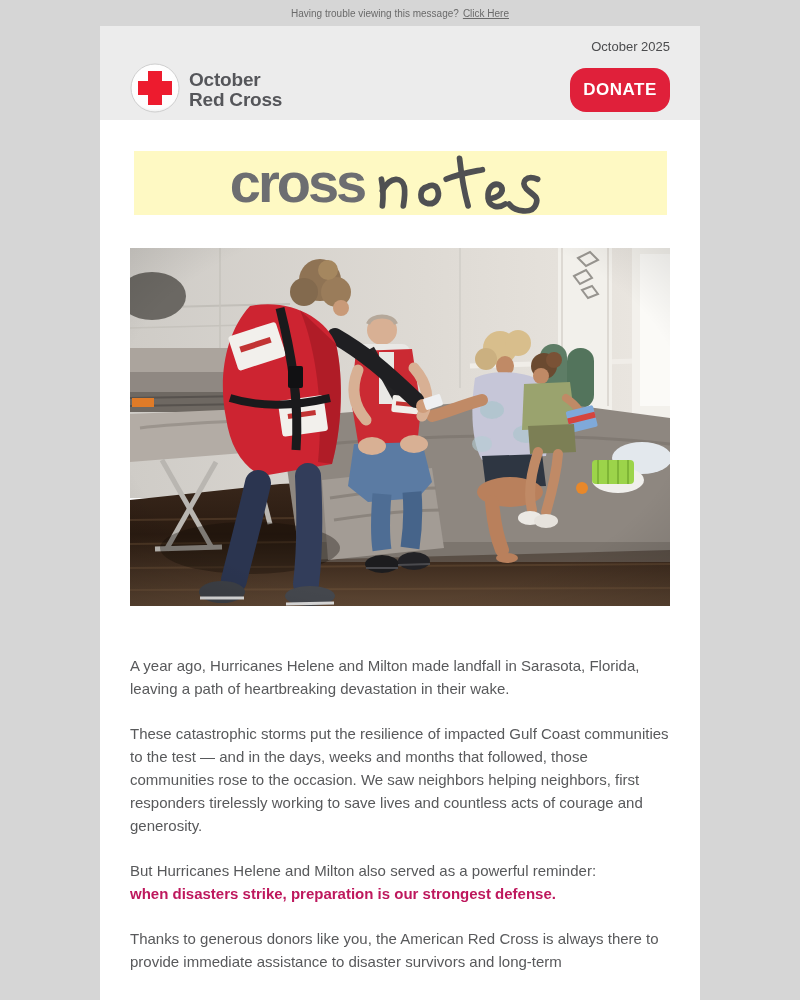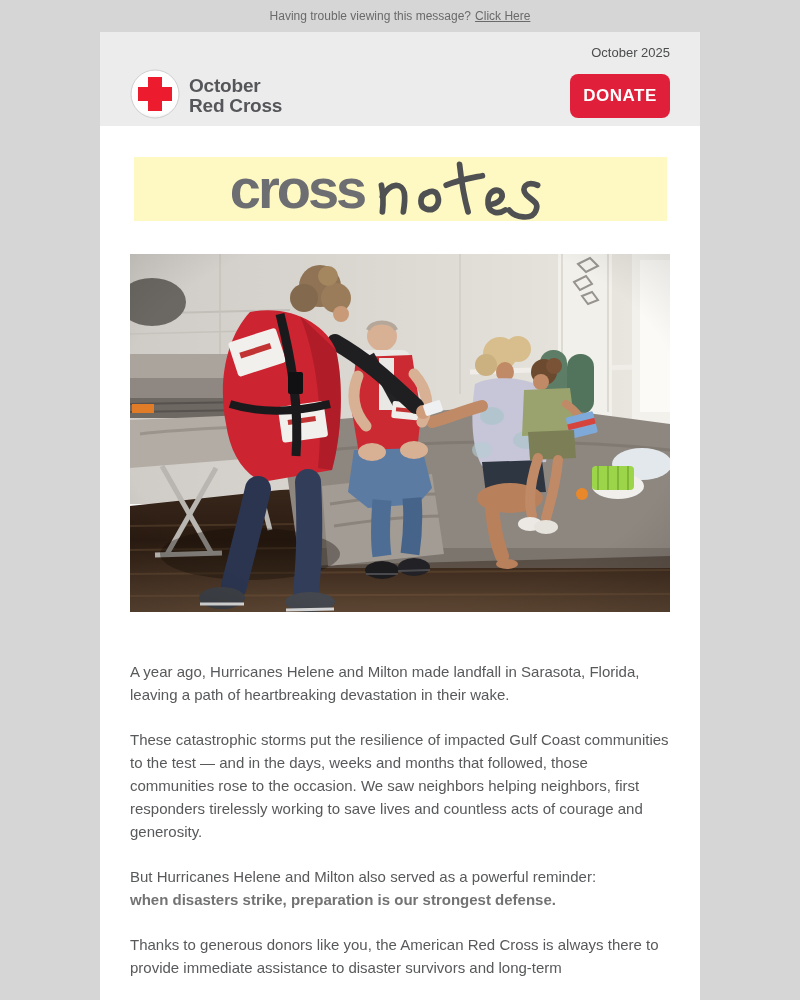--- a/index.html
+++ b/index.html
@@ -3,55 +3,55 @@
 <meta charset="utf-8">
 <style>
   html,body{margin:0;padding:0;}
   body{
     width:800px;height:1000px;overflow:hidden;
     background:#d6d6d6;
     font-family:"Liberation Sans","DejaVu Sans",sans-serif;
   }
   
   .preheader{
-    height:32px;display:flex;align-items:center;justify-content:center;
-    font-size:12px;color:#6a6a6a;
+    height:26px;display:flex;align-items:center;justify-content:center;
+    font-size:10px;color:#6a6a6a;
   }
   .preheader .lead{margin-right:4px;}
   .preheader a{color:#6a6a6a;text-decoration:underline;cursor:pointer;}
   
   .card{width:600px;margin:0 auto;background:#ffffff;height:981px;}
   .card-header{
     background:#ececec;height:94px;box-sizing:border-box;
     padding:13px 30px 0 30px;
   }
   .issue-date{text-align:right;font-size:13px;color:#4b4c4e;}
   .header-row{display:flex;justify-content:space-between;align-items:center;margin-top:9px;}
   .arc-logo{display:flex;align-items:center;gap:9px;text-decoration:none;cursor:pointer;}
   .arc-logo-text{font-weight:bold;font-size:19px;line-height:20px;color:#55565a;letter-spacing:-0.2px;}
   .donate-btn{
-    width:100px;height:44px;border:none;border-radius:8px;background:#e0203a;
+    width:100px;height:44px;border:none;border-radius:16px;background:#e0203a;
     color:#ffffff;font-weight:bold;font-size:17px;letter-spacing:0.5px;
     display:flex;align-items:center;justify-content:center;cursor:pointer;
     font-family:inherit;
   }
   
   .card-body{padding:31px 30px 0 30px;}
   .masthead{
     width:533px;height:64px;margin:0 auto;background:#fef9c3;
     display:flex;align-items:center;justify-content:center;cursor:default;
   }
   .masthead .brand-bold{
     font-size:56px;font-weight:bold;color:#6d6e71;letter-spacing:-3px;line-height:1;
   }
   .masthead .brand-script{margin-left:6px;transform:translateY(3px);}
   .hero-photo{display:block;margin-top:33px;width:540px;height:358px;}
   .article{margin-top:48px;}
   .article p{margin:0 0 22px 0;font-size:15px;line-height:23px;color:#58595b;}
-  .article b{font-weight:bold;color:#737373;}
+  .article b{font-weight:bold;color:#be185d;}
 </style>
 </head>
 <body>
 
 <div class="preheader">
   <span class="lead">Having trouble viewing this message?</span>
   <a>Click Here</a>
 </div>
 
 <div class="card">

